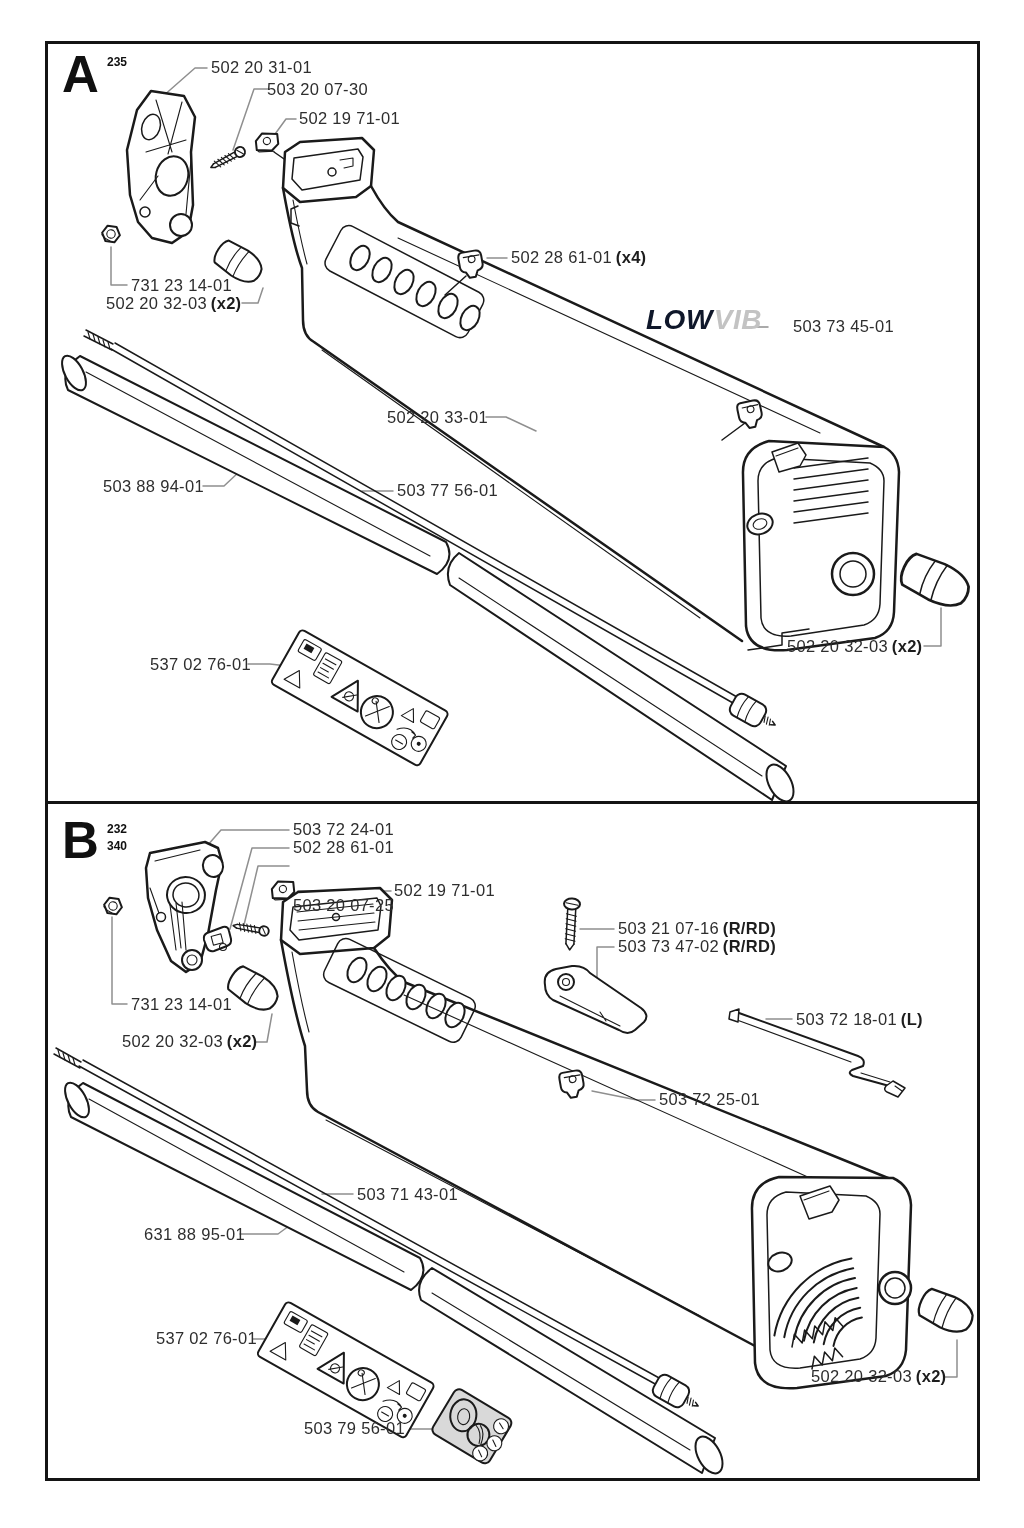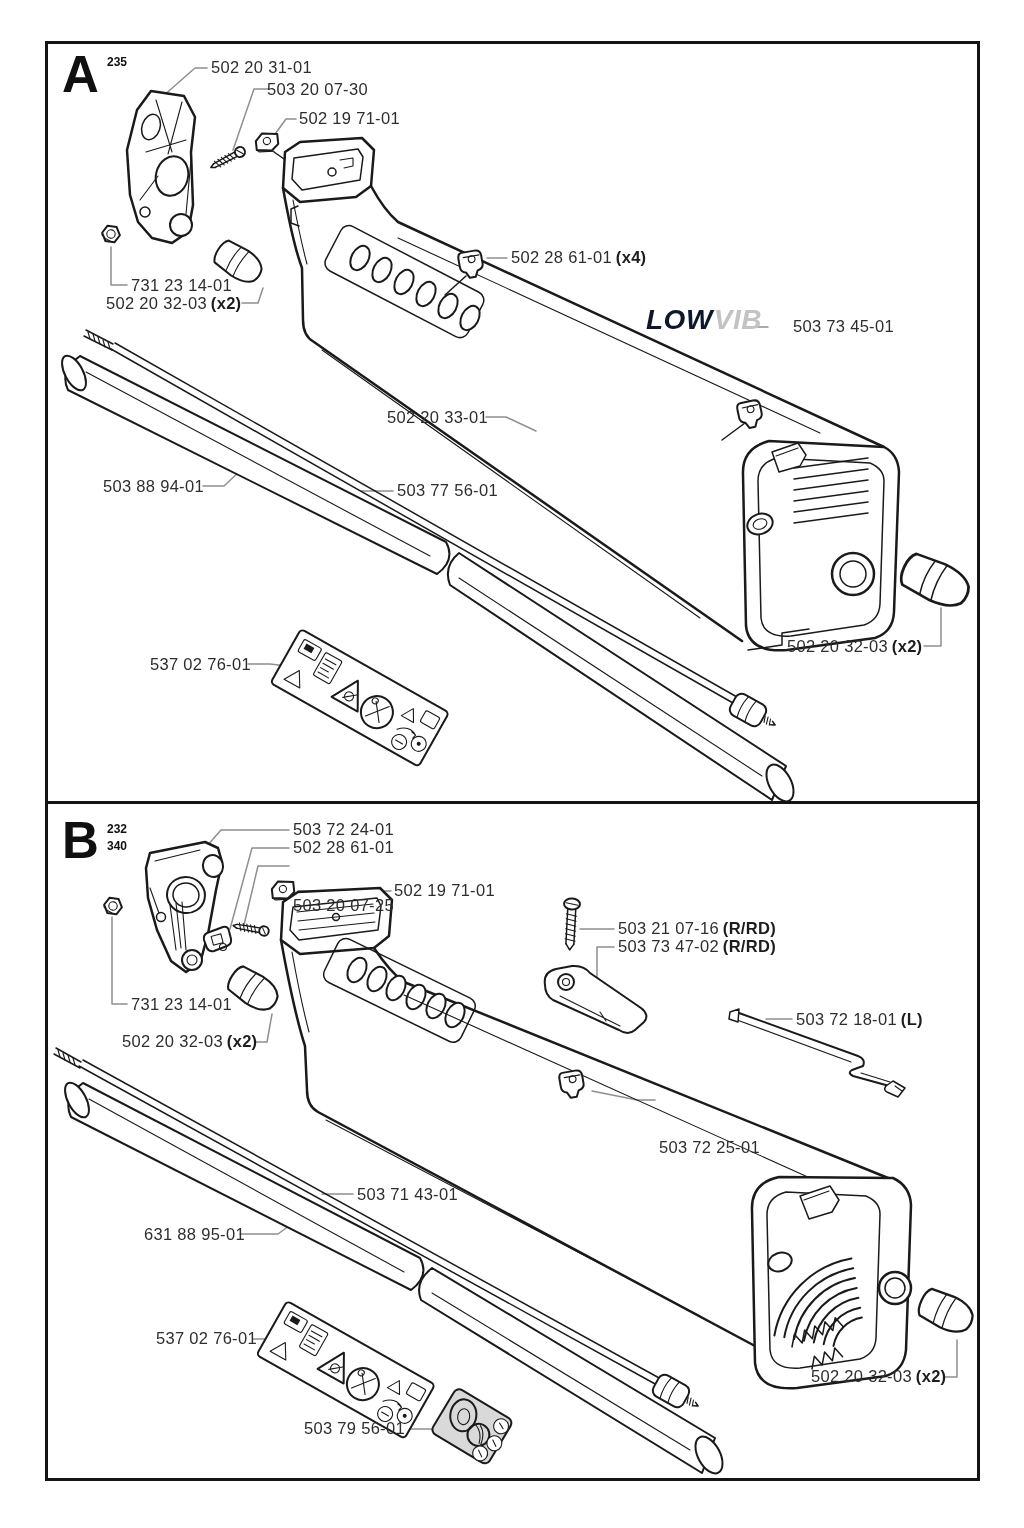--- a/index.html
+++ b/index.html
@@ -344,20 +344,20 @@
 
   <div class="plabel" style="left:293px;top:821px;"><span>503 72 24-01</span><b></b></div>
   <div class="plabel" style="left:293px;top:839px;"><span>502 28 61-01</span><b></b></div>
   <div class="plabel" style="left:293px;top:857px;margin-top:40px;"><span>503 20 07-25</span><b></b></div>
   <div class="plabel" style="left:394px;top:882px;"><span>502 19 71-01</span><b></b></div>
   <div class="plabel" style="left:618px;top:920px;"><span>503 21 07-16</span><b>(R/RD)</b></div>
   <div class="plabel" style="left:618px;top:938px;"><span>503 73 47-02</span><b>(R/RD)</b></div>
   <div class="plabel" style="left:796px;top:1011px;"><span>503 72 18-01</span><b>(L)</b></div>
   <div class="plabel" style="left:131px;top:996px;"><span>731 23 14-01</span><b></b></div>
   <div class="plabel" style="left:122px;top:1033px;"><span>502 20 32-03</span><b>(x2)</b></div>
-  <div class="plabel" style="left:659px;top:1091px;margin-top:48px;"><span>503 72 25-01</span><b></b></div>
+  <div class="plabel" style="left:659px;top:1091px;"><span>503 72 25-01</span><b></b></div>
   <div class="plabel" style="left:357px;top:1186px;"><span>503 71 43-01</span><b></b></div>
   <div class="plabel" style="left:144px;top:1226px;"><span>631 88 95-01</span><b></b></div>
   <div class="plabel" style="left:156px;top:1330px;"><span>537 02 76-01</span><b></b></div>
   <div class="plabel" style="left:304px;top:1420px;"><span>503 79 56-01</span><b></b></div>
   <div class="plabel" style="left:811px;top:1368px;"><span>502 20 32-03</span><b>(x2)</b></div>
 
 </div>
 
 </body></html>

